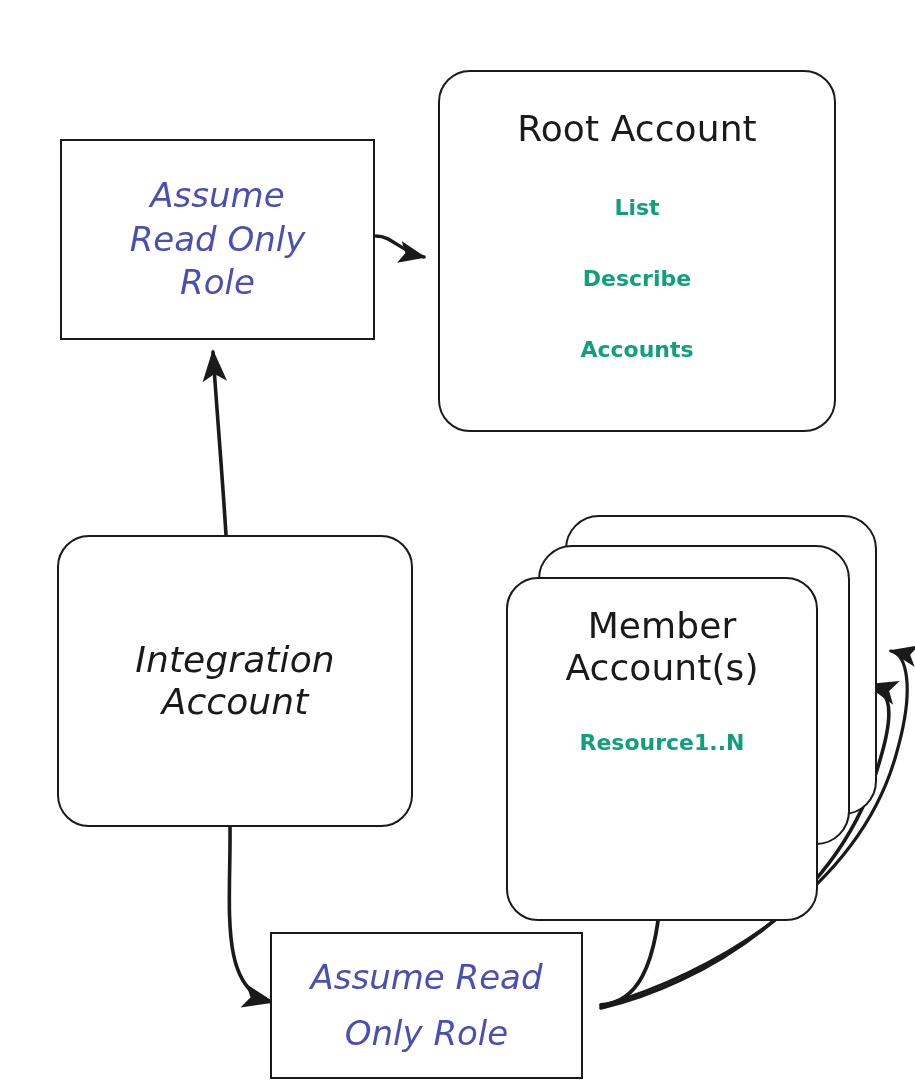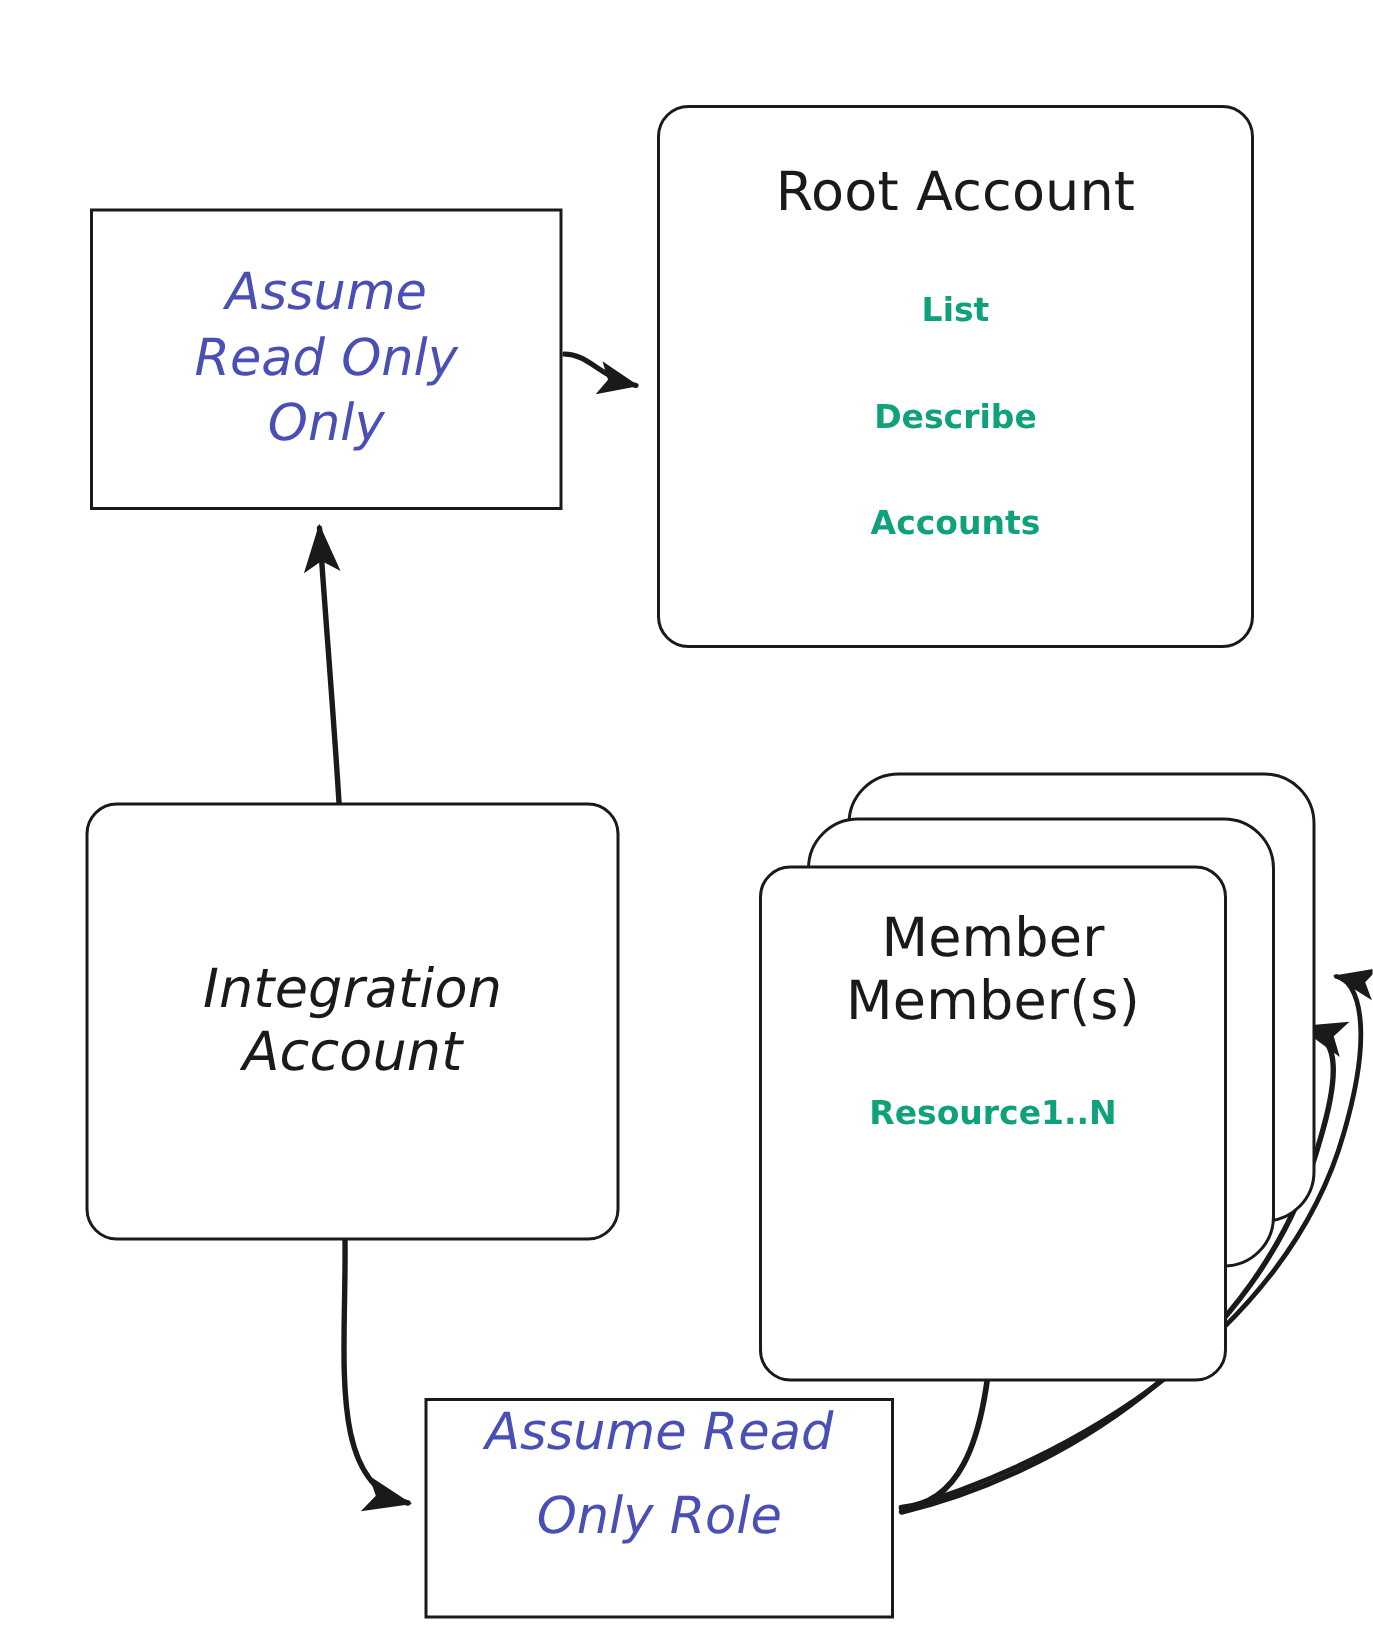--- a/index.html
+++ b/index.html
@@ -33,21 +33,21 @@
   .node {
     position: absolute;
     box-sizing: border-box;
     background: #ffffff;
     border: 2.2px solid #1a1a1a;
     display: flex;
     flex-direction: column;
     align-items: center;
   }
   .node.rect { border-radius: 0; }
-  .node.round { border-radius: 21px; }
+  .node.round { border-radius: 32px; }
 
   .stack-card {
     position: absolute;
     box-sizing: border-box;
     background: #ffffff;
     border: 2.2px solid #1a1a1a;
     border-radius: 34px;
   }
 
   
@@ -93,21 +93,22 @@
     font-style: italic;
   }
 
   #stack-back   { left: 565px; top: 515px; width: 312px; height: 300px; }
   #stack-mid    { left: 538px; top: 545px; width: 312px; height: 300px; }
   #node-member  { left: 506px; top: 577px; width: 312px; height: 344px;
                   justify-content: flex-start; padding-top: 26px; }
   #node-member .emph-green { margin-top: 40px; }
 
   #node-assume-bottom {
-    left: 283px; top: 932px; width: 313px; height: 147px;
+    left: 270px; top: 932px; width: 313px; height: 147px;
+    justify-content: center;
     gap: 12px;
   }
 </style>
 </head>
 <body>
 
 <div id="canvas">
 
   <svg id="edges" viewBox="0 0 915 1092" xmlns="http://www.w3.org/2000/svg">
     <defs>
@@ -128,41 +129,41 @@
     <path d="M 601,1005 C 633,1003 659,975 662,870" fill="none" stroke="#1a1a1a" stroke-width="3.8" stroke-linecap="round" marker-end="url(#ah-thin)"></path>
 
     <path d="M 601,1008 C 700,985 840,905 880,760 C 898,700 886,690 868,685" fill="none" stroke="#1a1a1a" stroke-width="3.6" stroke-linecap="round" marker-end="url(#ah-thin)"></path>
 
     <path d="M 601,1006 C 712,975 858,890 896,755 C 916,686 906,654 891,651" fill="none" stroke="#1a1a1a" stroke-width="3.2" stroke-linecap="round" marker-end="url(#ah-thin)"></path>
   </svg>
 
   <div class="node rect" id="node-assume-top">
     <div class="role-blue">Assume</div>
     <div class="role-blue">Read Only</div>
-    <div class="role-blue">Only</div>
+    <div class="role-blue">Role</div>
   </div>
 
   <div class="node round" id="node-root">
     <div class="title-plain">Root Account</div>
     <div class="emph-green">List</div>
     <div class="emph-green">Describe</div>
     <div class="emph-green">Accounts</div>
   </div>
 
   <div class="node round" id="node-integration">
     <div class="title-plain">Integration</div>
     <div class="title-plain">Account</div>
   </div>
 
   <div class="stack-card" id="stack-back"></div>
   <div class="stack-card" id="stack-mid"></div>
 
   <div class="node round" id="node-member">
     <div class="title-plain">Member</div>
-    <div class="title-plain">Member(s)</div>
+    <div class="title-plain">Account(s)</div>
     <div class="emph-green">Resource1..N</div>
   </div>
 
   <div class="node rect" id="node-assume-bottom">
     <div class="role-blue">Assume Read</div>
     <div class="role-blue">Only Role</div>
   </div>
 
 </div>
 

